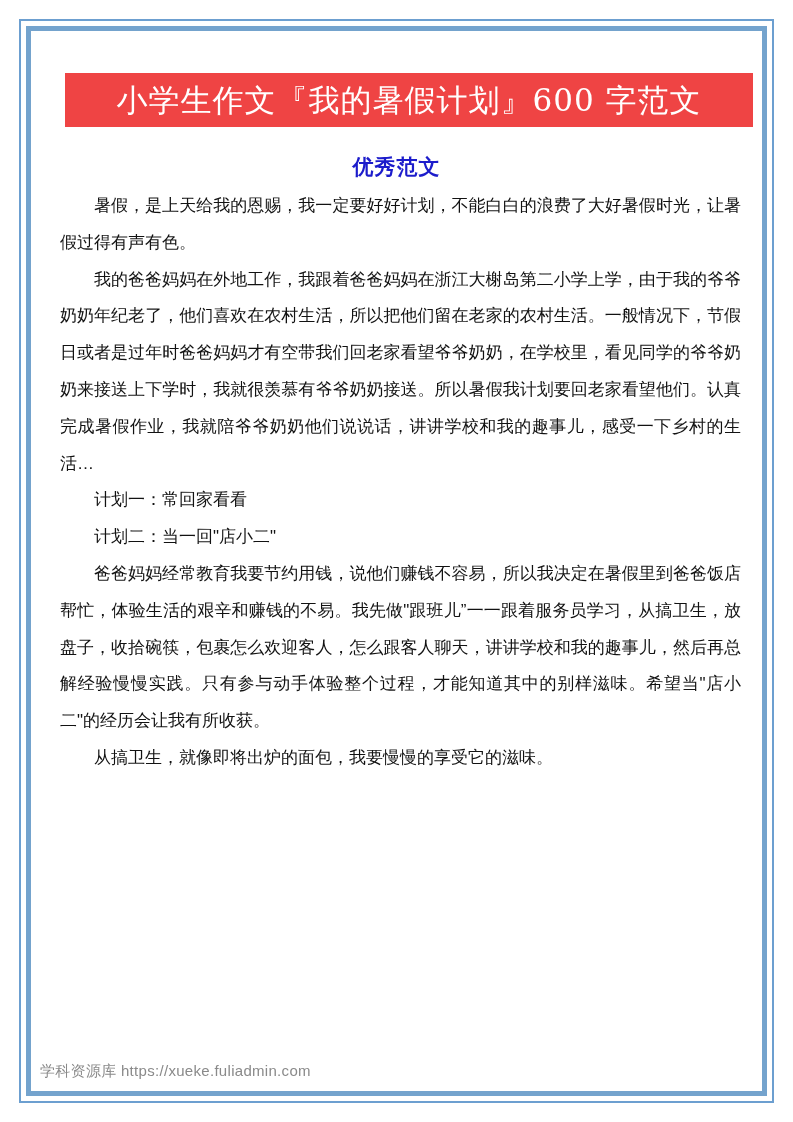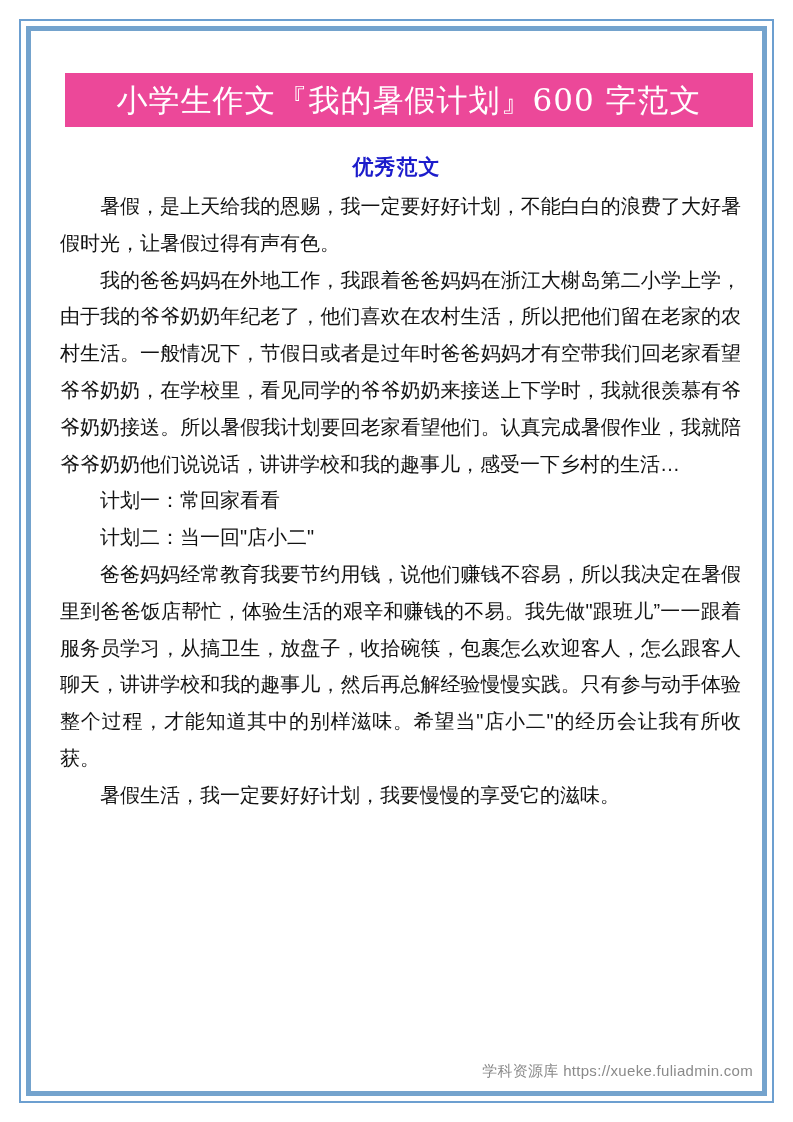--- a/index.html
+++ b/index.html
@@ -53,21 +53,21 @@
     background: transparent;
   }
 
   
   .title-banner {
     position: absolute;
     left: 25px;
     top: 33px;
     width: 688px;
     height: 54px;
-    background: #ec4899;
+    background: #ef4444;
     display: flex;
     align-items: center;
     justify-content: center;
     box-sizing: border-box;
   }
   .title-banner-text {
     color: #ffffff;
     font-family: "DejaVu Serif", "Liberation Serif", serif;
     font-size: 31px;
     letter-spacing: 1px;
@@ -89,38 +89,38 @@
     letter-spacing: 1px;
   }
 
   
   .body-text {
     position: absolute;
     left: 20px;
     top: 148px;
     width: 681px;
     color: #121212;
-    font-size: 20px;
+    font-size: 17px;
     line-height: 36.8px;
     text-align: justify;
     text-justify: inter-ideograph;
     letter-spacing: 0px;
   }
   .body-text p {
     margin: 0;
     text-indent: 2em;
   }
 
   
   .footer {
     position: absolute;
     left: 0;
     top: 1022px;
     width: 713px;
-    text-align: right;
+    text-align: left;
     color: #8a8a8a;
     font-size: 15px;
     letter-spacing: 0.3px;
     white-space: nowrap;
   }
 </style>
 </head>
 <body>
 
 <div id="page">
@@ -135,19 +135,19 @@
     </div>
 
     <div class="subtitle">优秀范文</div>
 
     <div class="body-text">
       <p>暑假，是上天给我的恩赐，我一定要好好计划，不能白白的浪费了大好暑假时光，让暑假过得有声有色。</p>
       <p>我的爸爸妈妈在外地工作，我跟着爸爸妈妈在浙江大榭岛第二小学上学，由于我的爷爷奶奶年纪老了，他们喜欢在农村生活，所以把他们留在老家的农村生活。一般情况下，节假日或者是过年时爸爸妈妈才有空带我们回老家看望爷爷奶奶，在学校里，看见同学的爷爷奶奶来接送上下学时，我就很羡慕有爷爷奶奶接送。所以暑假我计划要回老家看望他们。认真完成暑假作业，我就陪爷爷奶奶他们说说话，讲讲学校和我的趣事儿，感受一下乡村的生活…</p>
       <p>计划一：常回家看看</p>
       <p>计划二：当一回"店小二"</p>
       <p>爸爸妈妈经常教育我要节约用钱，说他们赚钱不容易，所以我决定在暑假里到爸爸饭店帮忙，体验生活的艰辛和赚钱的不易。我先做"跟班儿”一一跟着服务员学习，从搞卫生，放盘子，收拾碗筷，包裹怎么欢迎客人，怎么跟客人聊天，讲讲学校和我的趣事儿，然后再总解经验慢慢实践。只有参与动手体验整个过程，才能知道其中的别样滋味。希望当"店小二"的经历会让我有所收获。</p>
-      <p>暑假生活，我一定要好好计划，我要慢慢的享受它的滋味。</p>
+      <p>从搞卫生，就像即将出炉的面包，我要慢慢的享受它的滋味。</p>
     </div>
 
     <div class="footer">学科资源库 https://xueke.fuliadmin.com</div>
 
   </div>
 </div>
 
 </body></html>

